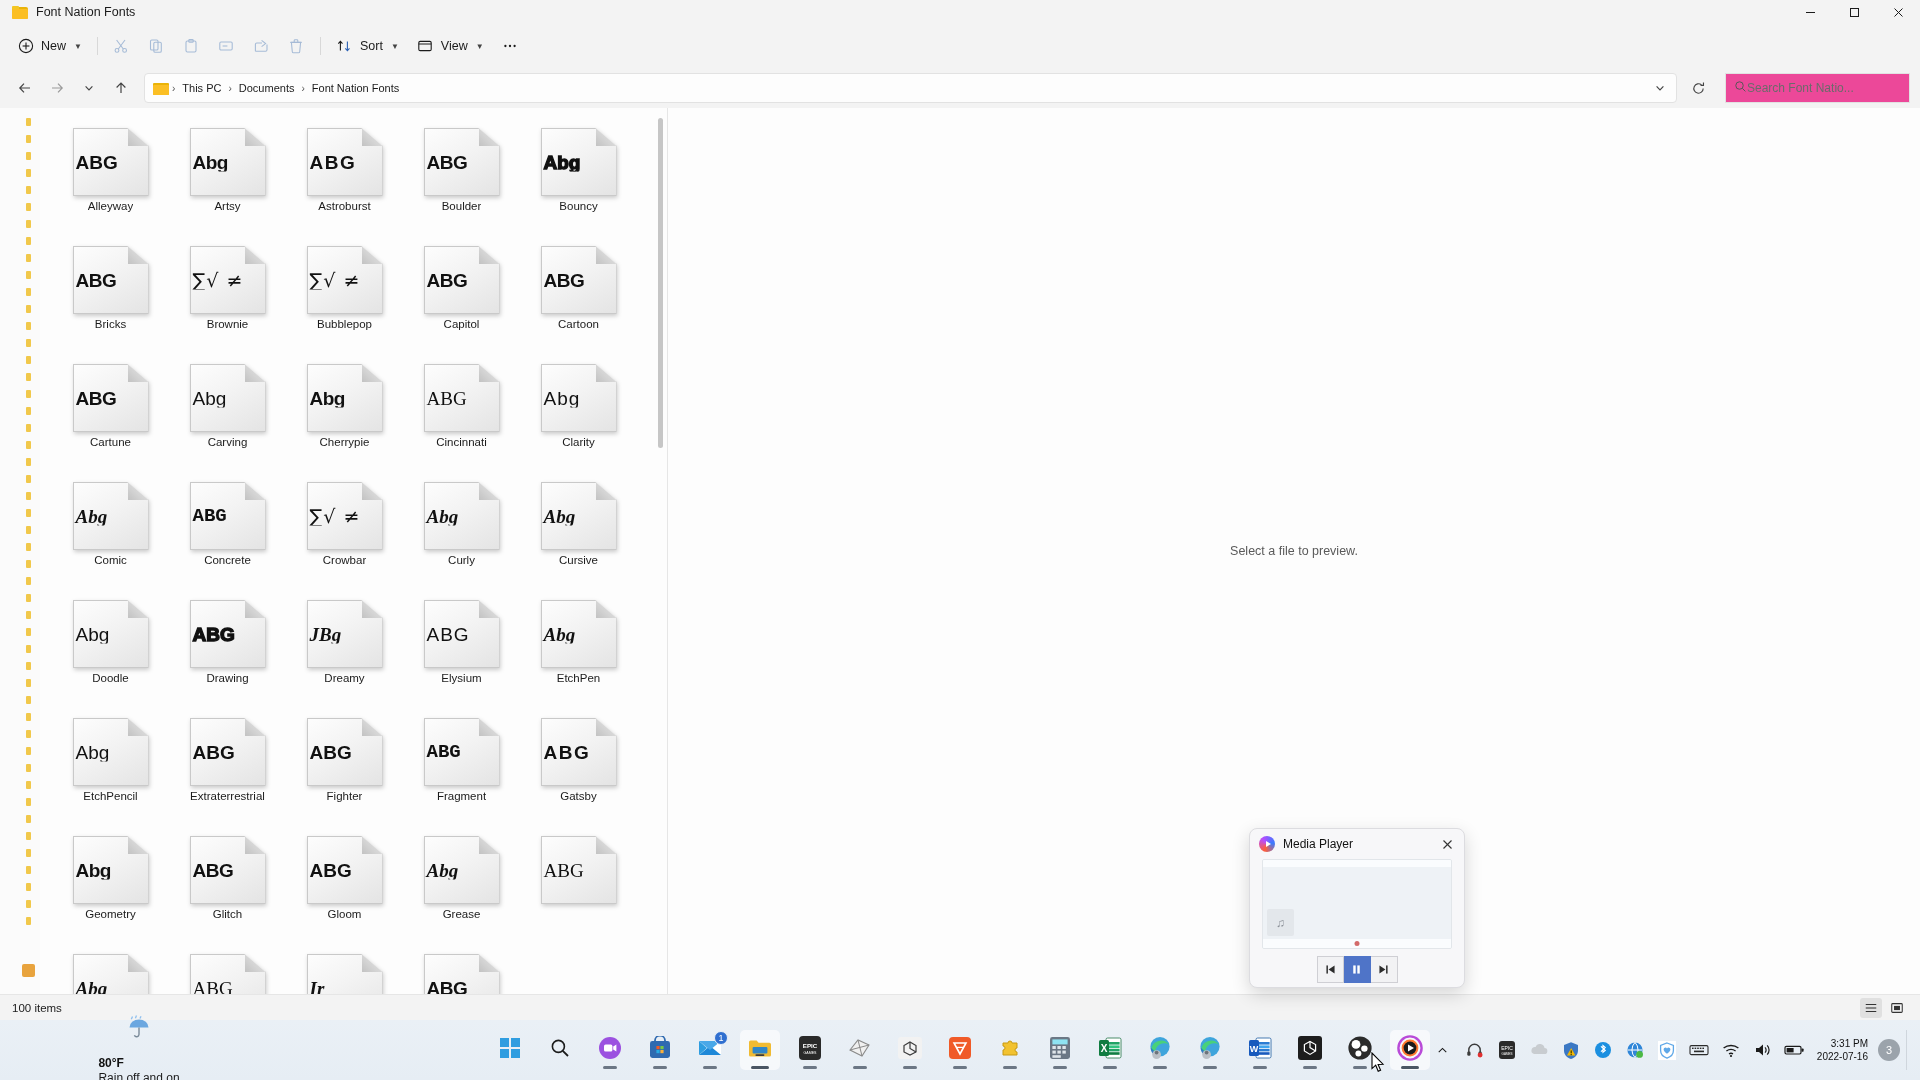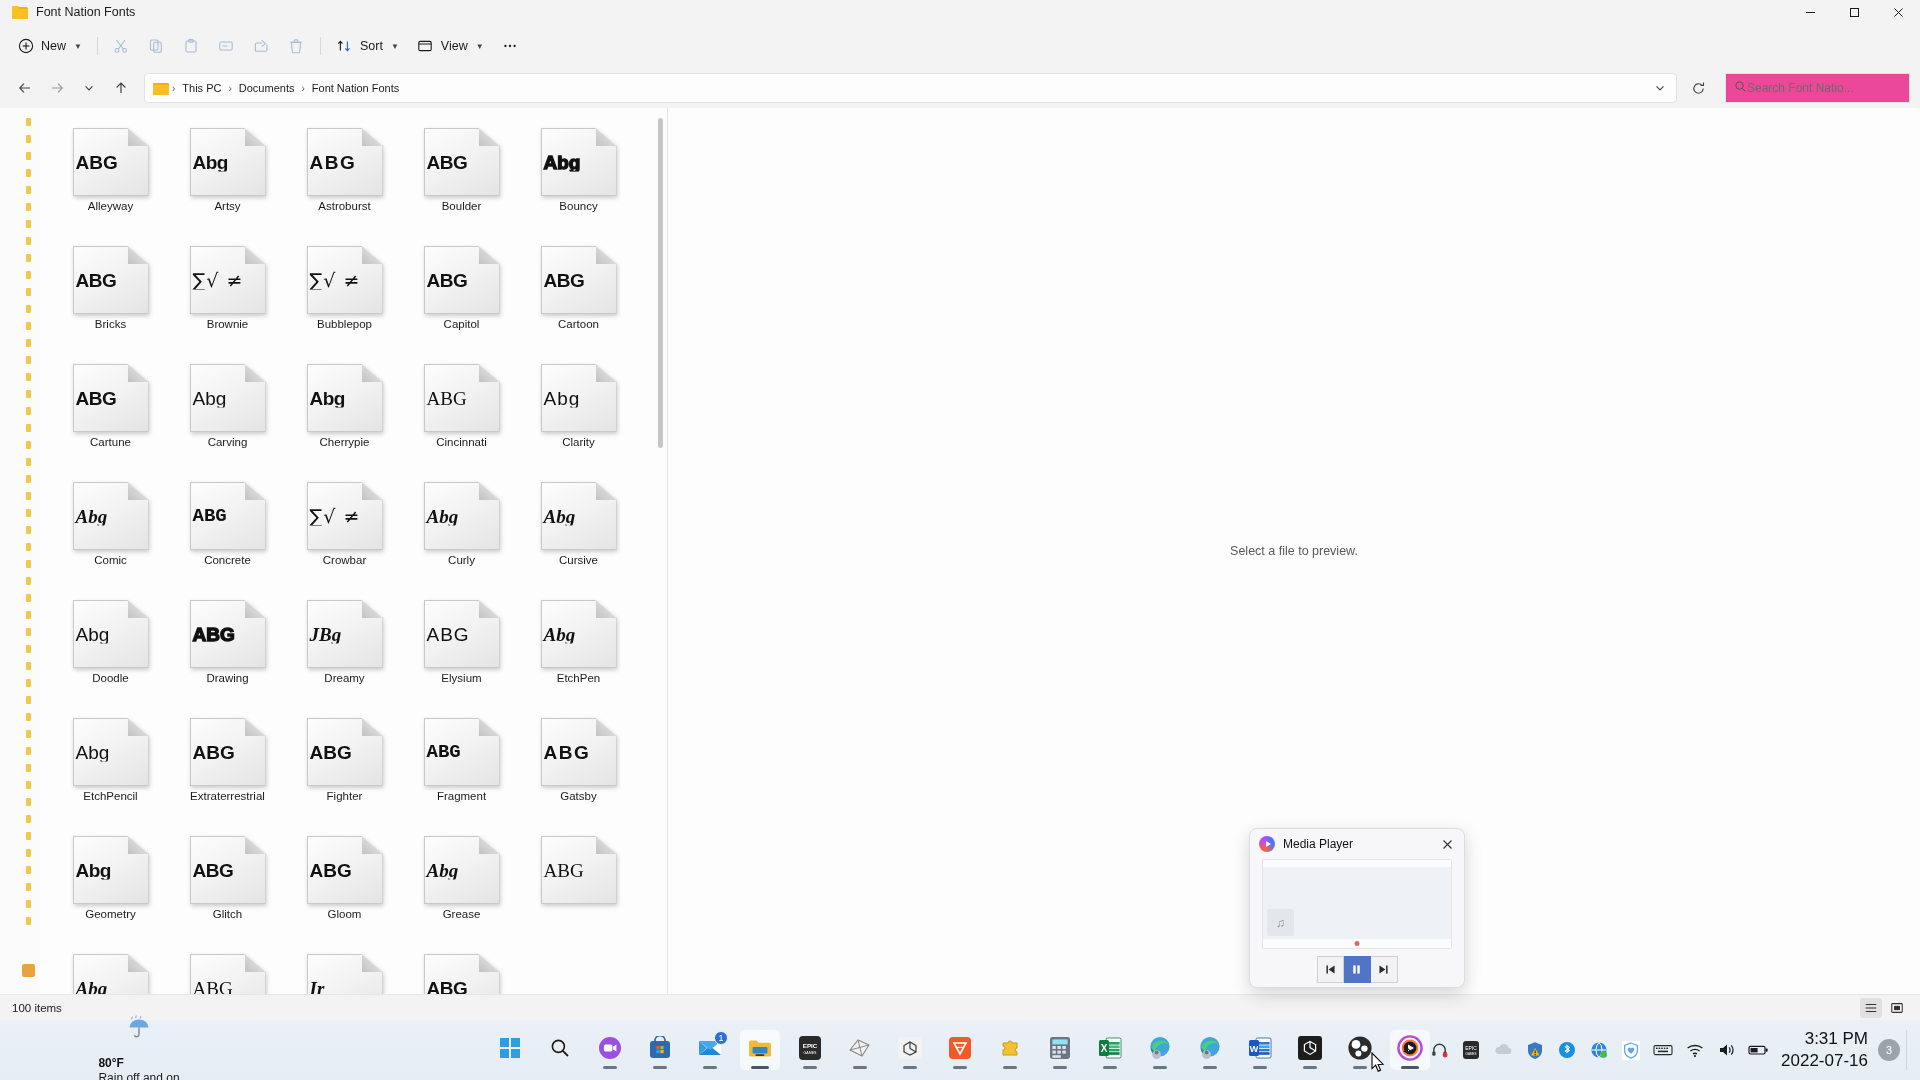--- a/index.html
+++ b/index.html
@@ -231,21 +231,21 @@
   .tb-app.active .underline { width:18px; background:#4a5663; }
   .badge {
     position:absolute; top:1px; right:2px; min-width:14px; height:14px; border-radius:7px;
     background:#2f6fd0; color:#fff; font-size:9px; display:flex; align-items:center;
     justify-content:center; padding:0 3px; border:1.5px solid #eaf0f6;
   }
   .tray { position:absolute; right:0; display:flex; align-items:center; height:60px; padding-right:8px;}
   .tray-ico { width:26px; height:26px; display:flex; align-items:center; justify-content:center;
     margin:0 3px; color:#1b1b1b; }
   .clock { text-align:right; line-height:1.3; margin:0 10px 0 6px; }
-  .clock div { font-size:17px; color:#111; }
+  .clock div { font-size:10px; color:#111; }
   .notif-circle {
     width:22px; height:22px; border-radius:50%; background:#9ba3ab; color:#fff;
     font-size:11px; display:flex; align-items:center; justify-content:center; margin-right:6px;
   }
   .show-desktop { width:6px; height:40px; border-left:1px solid #cfd6dd; }
 
   
   #cursor { position:absolute; left:1371px; top:1052px; width:14px; height:21px; z-index:99; }
 </style>
 </head>

